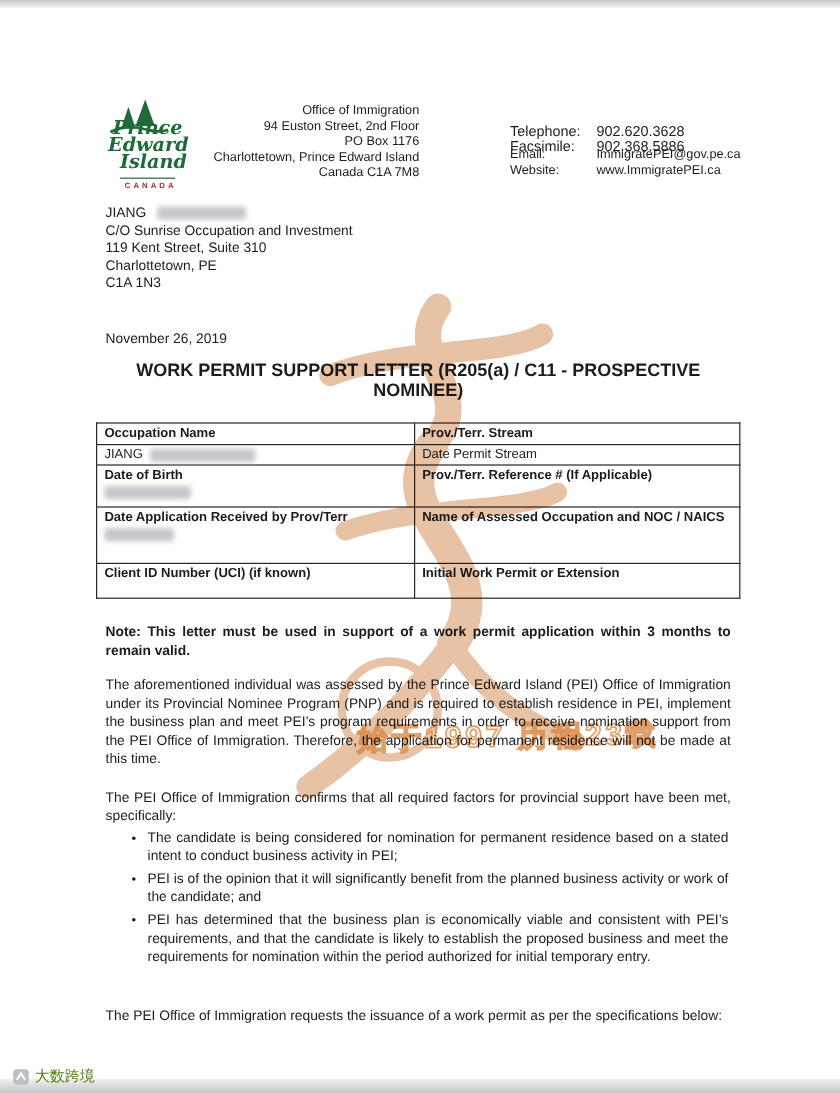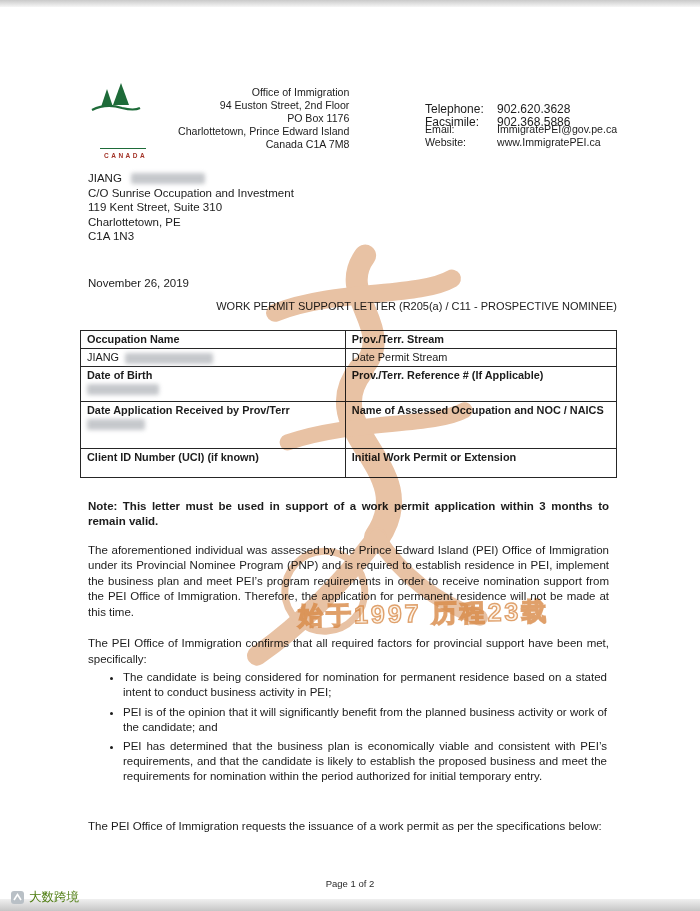--- a/index.html
+++ b/index.html
@@ -29,21 +29,21 @@
   .contact-a { position:absolute; left:425px; top:103px; font-size:12px; line-height:13.2px; }
   .contact-b { position:absolute; left:425px; top:123px; font-size:10.6px; line-height:13.2px; }
   .clabel { display:inline-block; width:72px; }
 
   
   .recipient { position:absolute; left:88px; top:171px; font-size:11.5px; line-height:14.6px; }
   .dateline  { position:absolute; left:88px; top:277px; font-size:11.5px; }
 
   
   .content { position:absolute; left:80px; top:300px; width:537px; }
-  .title { text-align:right; font-weight:normal; font-size:11px; margin:0 0 18px 0; }
+  .title { text-align:center; font-weight:bold; font-size:15px; margin:0 0 18px 0; }
 
   table.info { width:100%; border-collapse:collapse; font-size:10.9px; }
   table.info td { border:1.4px solid #262626; padding:2px 6px; vertical-align:top; }
   .lbl { font-weight:bold; }
   .vrow { margin-top:2px; }
 
   .redact { display:inline-block; height:11px; background:#b7babf; border-radius:2px;
     filter:blur(2px); opacity:.8; vertical-align:middle; margin-left:6px; }
   .redact.block { margin-left:0; }
 
@@ -72,20 +72,25 @@
 <div class="page">
 
   <div class="scan-top"></div>
 
   <div class="logo">
     <svg class="logo-trees" width="52" height="34" viewBox="0 0 52 34">
       <path d="M11 27 L17 9 L23 27 Z" fill="#1e6b39"></path>
       <path d="M23 25 L31 3 L39 25 Z" fill="#1e6b39"></path>
       <path d="M2 30 Q16 23 32 28 Q44 31 50 28" stroke="#1e6b39" fill="none" stroke-width="2.2"></path>
     </svg>
+    <div class="logo-script">
+      <div class="ls1">Prince</div>
+      <div class="ls2">Edward</div>
+      <div class="ls3">Island</div>
+    </div>
     <div class="logo-rule"></div>
     <div class="logo-canada">CANADA</div>
   </div>
 
   <div class="addr">
     <div>Office of Immigration</div>
     <div>94 Euston Street, 2nd Floor</div>
     <div>PO Box 1176</div>
     <div>Charlottetown, Prince Edward Island</div>
     <div>Canada C1A 7M8</div>
@@ -172,21 +177,20 @@
     <ul class="points">
       <li>The candidate is being considered for nomination for permanent residence based on a stated intent to conduct business activity in PEI;</li>
       <li>PEI is of the opinion that it will significantly benefit from the planned business activity or work of the candidate; and</li>
       <li>PEI has determined that the business plan is economically viable and consistent with PEI’s requirements, and that the candidate is likely to establish the proposed business and meet the requirements for nomination within the period authorized for initial temporary entry.</li>
     </ul>
 
     <p class="para requests">The PEI Office of Immigration requests the issuance of a work permit as per the specifications below:</p>
 
   </div>
 
-  <div class="page-footer">Page 1 of 2</div>
 
   <div class="watermark">
     <svg class="wm-glyph" width="270" height="430" viewBox="0 0 270 430">
       <g fill="none" stroke="#d2854a" stroke-linecap="round">
         <path d="M150 18 C118 58 182 92 142 132" stroke-width="22"></path>
         <path d="M58 72 C120 50 202 62 236 44" stroke-width="18"></path>
         <path d="M142 132 C92 192 202 232 152 300" stroke-width="26"></path>
         <path d="M66 202 C130 182 212 192 244 176" stroke-width="16"></path>
         <path d="M152 300 C104 358 62 392 28 414" stroke-width="20"></path>
         <path d="M152 300 C182 350 222 372 252 384" stroke-width="16"></path>

